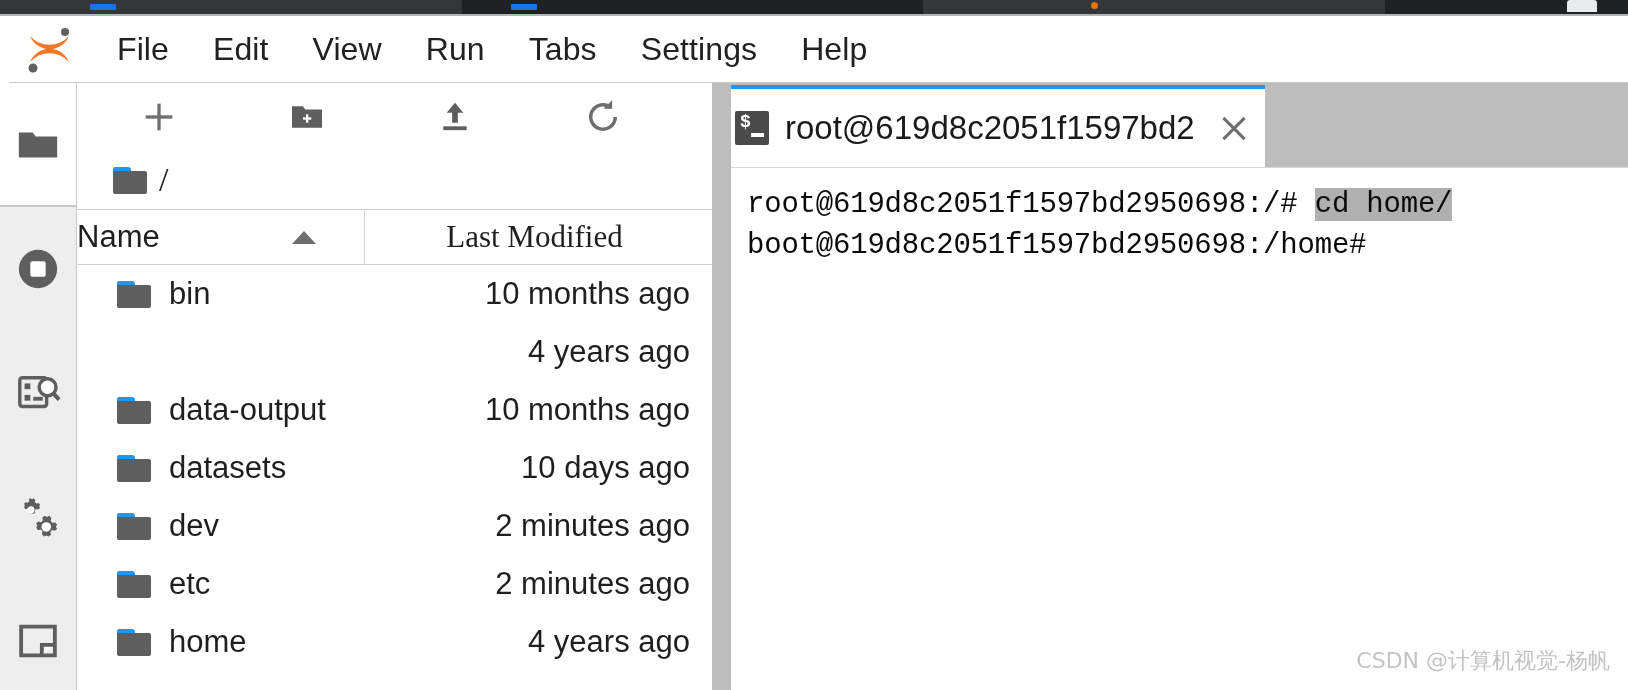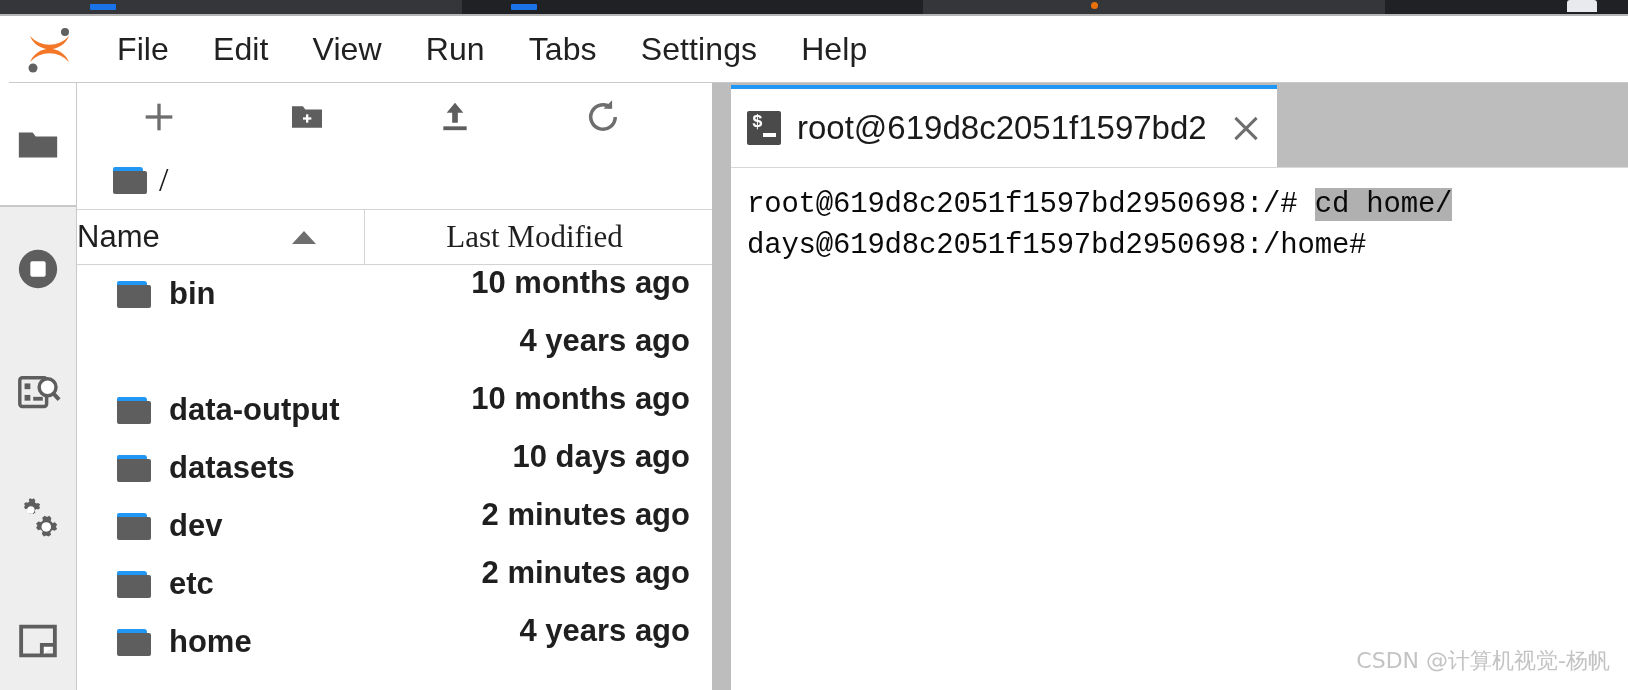--- a/index.html
+++ b/index.html
@@ -185,22 +185,22 @@
   }
   .sort-caret {
     width: 0; height: 0;
     border-left: 12px solid transparent;
     border-right: 12px solid transparent;
     border-bottom: 13px solid #6e6e6e;
   }
   .fb-rows { }
   .fb-row {
     display: flex;
+    align-items: center;
     height: 58px;
-    font-weight: bold;
   }
   .fb-row-name {
     flex: 0 0 340px;
     display: flex;
     align-items: center;
     padding-left: 40px;
     box-sizing: border-box;
     gap: 18px;
   }
   .fb-row-label {
@@ -265,21 +265,21 @@
     align-items: flex-end;
     position: relative;
   }
   .tab {
     height: 82px;
     background: #ffffff;
     border-top: 4px solid #2196f3;
     box-sizing: border-box;
     display: flex;
     align-items: center;
-    padding: 0 14px 0 16px;
+    padding: 0 14px 0 4px;
     gap: 16px;
     min-width: 0;
   }
   .term-icon {
     width: 34px;
     height: 34px;
     background: #4a4a4a;
     border-radius: 2px;
     position: relative;
     flex: none;
@@ -577,18 +577,18 @@
   <div class="tabbar">
     <div class="tab">
       <span class="term-icon"></span>
       <span class="tab-label">root@619d8c2051f1597bd2</span>
       <span class="tab-close"></span>
     </div>
   </div>
 
   <div class="terminal">
     <div class="term-line"><span>root@619d8c2051f1597bd2950698:/# </span><span class="term-sel">cd home/</span></div>
-    <div class="term-line"><span>days@619d8c2051f1597bd2950698:/home#</span></div>
+    <div class="term-line"><span>boot@619d8c2051f1597bd2950698:/home#</span></div>
   </div>
 
 </div>
 
 <div class="watermark">CSDN @计算机视觉-杨帆</div>
 
 </body></html>

